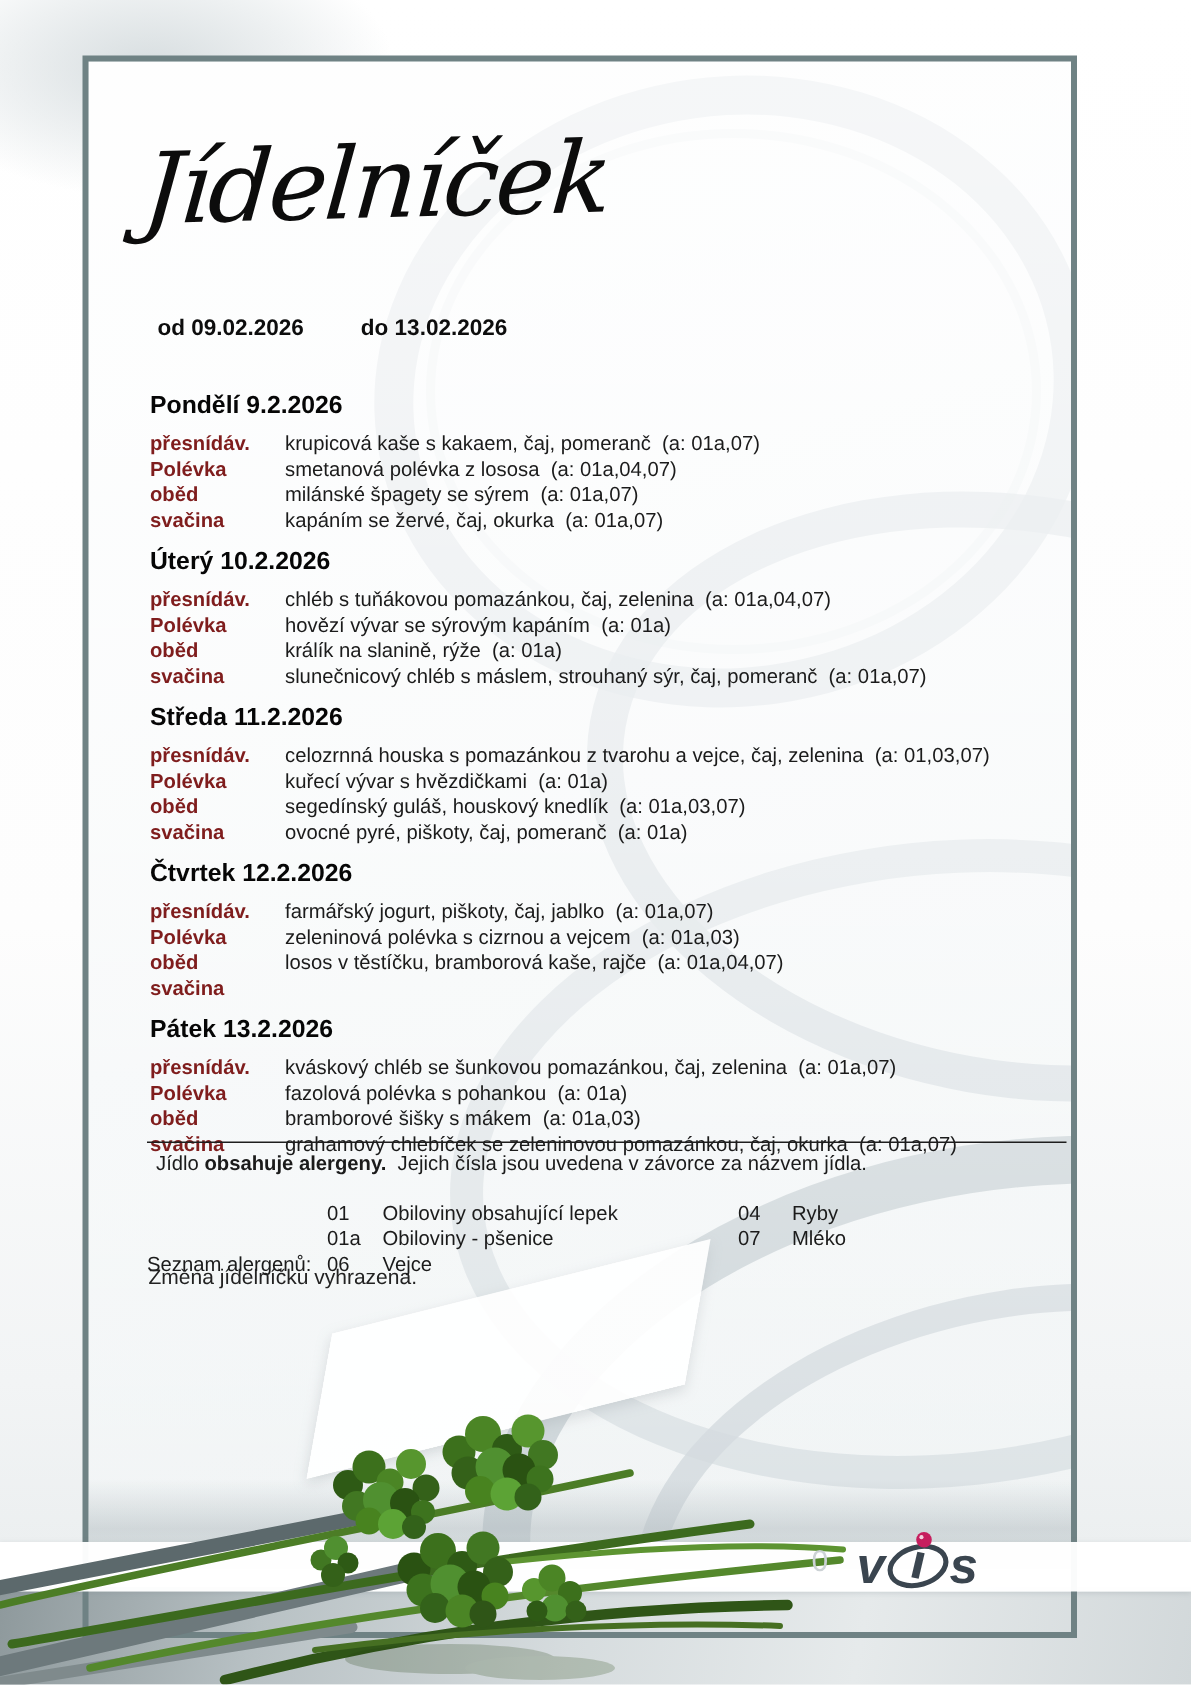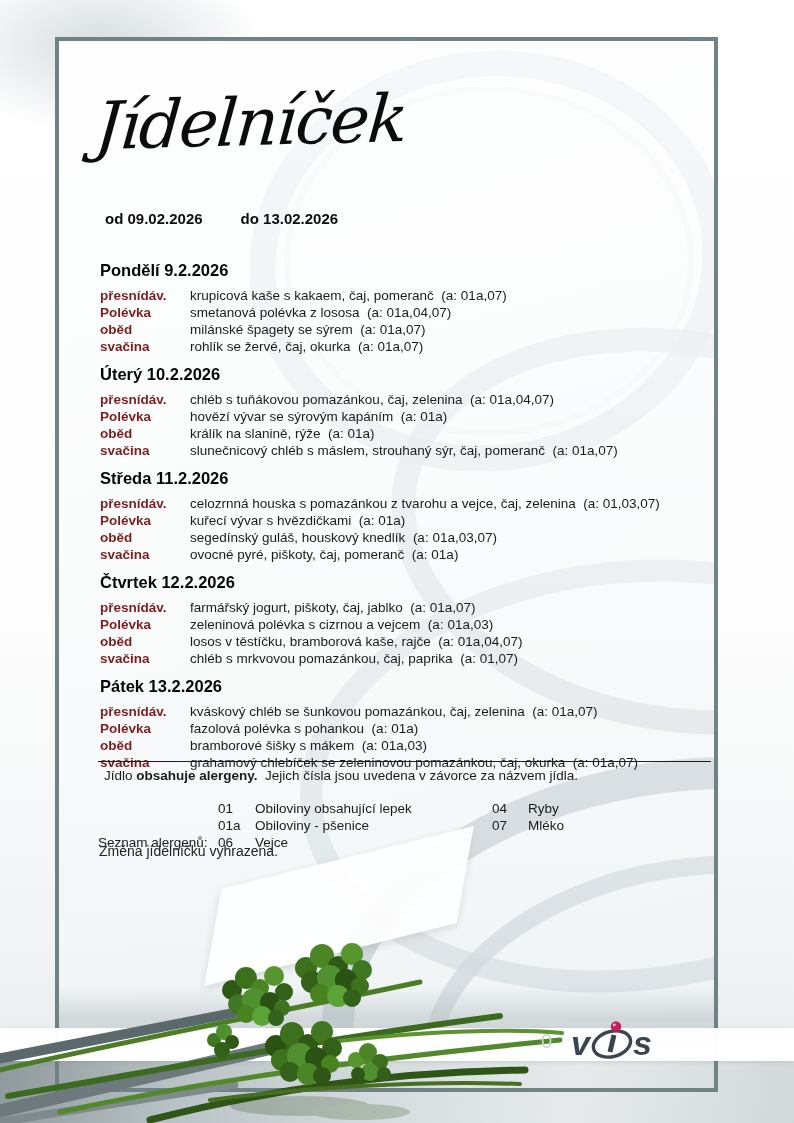--- a/index.html
+++ b/index.html
@@ -110,21 +110,21 @@
         <div class="meal-row">
           <span class="meal-label">Polévka</span>
           <span class="meal-text">smetanová polévka z lososa  (a: 01a,04,07)</span>
         </div>
         <div class="meal-row">
           <span class="meal-label">oběd</span>
           <span class="meal-text">milánské špagety se sýrem  (a: 01a,07)</span>
         </div>
         <div class="meal-row">
           <span class="meal-label">svačina</span>
-          <span class="meal-text">rohlík se žervé, čaj, okurka  (a: 01a,07)</span>
+          <span class="meal-text">kapáním se žervé, čaj, okurka  (a: 01a,07)</span>
         </div>
       </section>
       <section class="day">
         <h2 class="day-title">Úterý 10.2.2026</h2>
         <div class="meal-row">
           <span class="meal-label">přesnídáv.</span>
           <span class="meal-text">chléb s tuňákovou pomazánkou, čaj, zelenina  (a: 01a,04,07)</span>
         </div>
         <div class="meal-row">
           <span class="meal-label">Polévka</span>
@@ -167,21 +167,20 @@
         <div class="meal-row">
           <span class="meal-label">Polévka</span>
           <span class="meal-text">zeleninová polévka s cizrnou a vejcem  (a: 01a,03)</span>
         </div>
         <div class="meal-row">
           <span class="meal-label">oběd</span>
           <span class="meal-text">losos v těstíčku, bramborová kaše, rajče  (a: 01a,04,07)</span>
         </div>
         <div class="meal-row">
           <span class="meal-label">svačina</span>
-          <span class="meal-text">chléb s mrkvovou pomazánkou, čaj, paprika  (a: 01,07)</span>
         </div>
       </section>
       <section class="day">
         <h2 class="day-title">Pátek 13.2.2026</h2>
         <div class="meal-row">
           <span class="meal-label">přesnídáv.</span>
           <span class="meal-text">kváskový chléb se šunkovou pomazánkou, čaj, zelenina  (a: 01a,07)</span>
         </div>
         <div class="meal-row">
           <span class="meal-label">Polévka</span>

